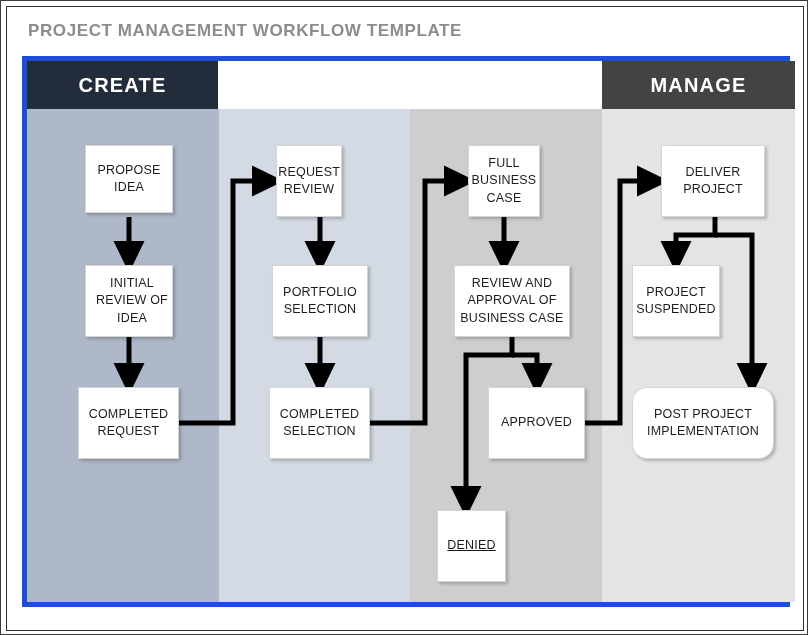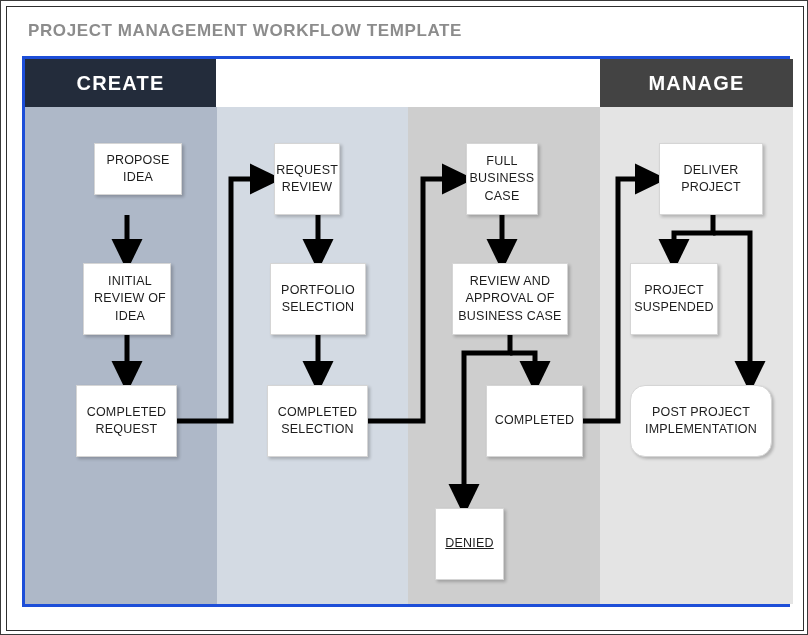--- a/index.html
+++ b/index.html
@@ -42,21 +42,21 @@
     white-space: nowrap;
   }
 
   
   .board {
     position: absolute;
     left: 15px;
     top: 49px;
     width: 768px;
     height: 551px;
-    border: 3px solid #1d4ed8;
+    border: 5px solid #1d4ed8;
     box-sizing: border-box;
     background: #ffffff;
   }
 
   .col {
     position: absolute;
     top: 0;
     height: 100%;
     box-sizing: border-box;
   }
@@ -163,21 +163,21 @@
         <path d="M485,276 L485,294 L439,294 L439,441" stroke="#000" stroke-width="5" fill="none" stroke-linejoin="miter" marker-end="url(#arrow)"></path>
         <path d="M485,294 L510,294 L510,318" stroke="#000" stroke-width="5" fill="none" stroke-linejoin="miter" marker-end="url(#arrow)"></path>
 
         <path d="M558,362 L593,362 L593,120 L626,120" stroke="#000" stroke-width="5" fill="none" stroke-linejoin="miter" marker-end="url(#arrow)"></path>
 
         <path d="M688,156 L688,174 L649,174 L649,196" stroke="#000" stroke-width="5" fill="none" stroke-linejoin="miter" marker-end="url(#arrow)"></path>
         <path d="M688,174 L725,174 L725,318" stroke="#000" stroke-width="5" fill="none" stroke-linejoin="miter" marker-end="url(#arrow)"></path>
       </svg>
 
       <div id="nodes-layer">
-          <div class="node" style="left: 69px; top: 84px; width: 88px; height: 52px;">
+          <div class="node" style="left: 58px; top: 84px; width: 88px; height: 68px;">
             <span>PROPOSE IDEA</span>
           </div>
           <div class="node" style="left: 58px; top: 204px; width: 88px; height: 72px; padding-left: 8px;">
             <span>INITIAL REVIEW OF IDEA</span>
           </div>
           <div class="node" style="left: 51px; top: 326px; width: 101px; height: 72px;">
             <span>COMPLETED REQUEST</span>
           </div>
           <div class="node" style="left: 249px; top: 84px; width: 66px; height: 72px;">
             <span>REQUEST REVIEW</span>
@@ -188,21 +188,21 @@
           <div class="node" style="left: 242px; top: 326px; width: 101px; height: 72px;">
             <span>COMPLETED SELECTION</span>
           </div>
           <div class="node" style="left: 441px; top: 84px; width: 72px; height: 72px;">
             <span>FULL BUSINESS CASE</span>
           </div>
           <div class="node" style="left: 427px; top: 204px; width: 116px; height: 72px;">
             <span>REVIEW AND APPROVAL OF BUSINESS CASE</span>
           </div>
           <div class="node" style="left: 461px; top: 326px; width: 97px; height: 72px;">
-            <span>COMPLETED</span>
+            <span>APPROVED</span>
           </div>
           <div class="node" style="left: 410px; top: 449px; width: 69px; height: 72px; text-decoration: underline;">
             <span>DENIED</span>
           </div>
           <div class="node" style="left: 634px; top: 84px; width: 104px; height: 72px;">
             <span>DELIVER PROJECT</span>
           </div>
           <div class="node" style="left: 605px; top: 204px; width: 88px; height: 72px;">
             <span>PROJECT SUSPENDED</span>
           </div>

